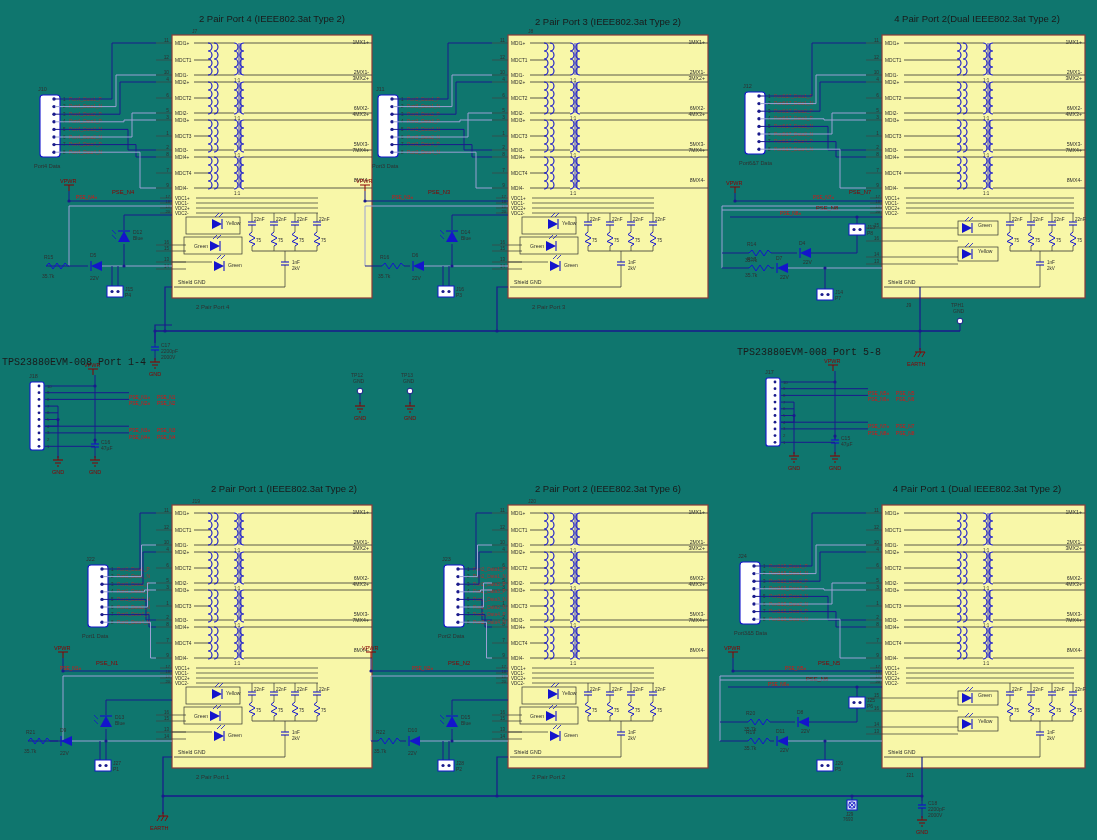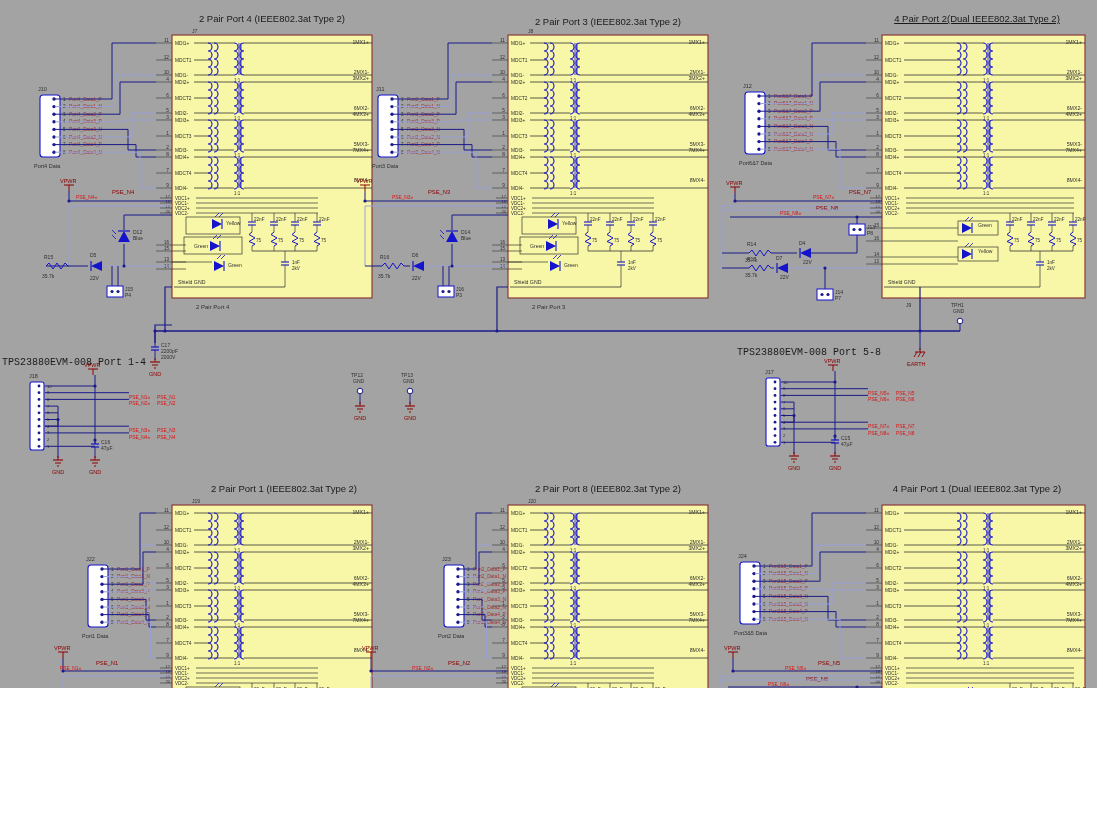--- a/index.html
+++ b/index.html
@@ -1,16 +1,16 @@
 <!DOCTYPE html>
 <html><head>
 <meta charset="utf-8">
 <style>
   html,body{margin:0;padding:0;background:#fff;}
-  .canvas{position:relative;width:1097px;height:688px;background:#a3a3a3;overflow:hidden;
+  .canvas{position:relative;width:1097px;height:840px;background:#0f766e;overflow:hidden;
           font-family:"Liberation Sans",sans-serif;}
   svg#schematic{position:absolute;left:0;top:0;}
   svg text{font-family:"Liberation Sans","DejaVu Sans",sans-serif;}
   .btitle{position:absolute;width:240px;text-align:center;font-size:9.5px;color:#1a1a1a;}
   .stitle{position:absolute;font-size:10px;color:#1a1a1a;font-family:Liberation Mono, monospace;}
 </style>
 </head>
 <body>
 
 <div class="canvas">
@@ -1758,20 +1758,20 @@
       <polyline points="410,402 410,406" fill="none" stroke="#8B0000" stroke-width="0.9"></polyline>
       <text x="404" y="420" font-size="5.5" fill="#8B0000" text-anchor="start">GND</text>
       <text x="951" y="307" font-size="5" fill="#303030" text-anchor="start">TPH1</text>
       <text x="953" y="313" font-size="5" fill="#303030" text-anchor="start">GND</text>
       <circle cx="960" cy="321" r="2.8" fill="#fff" stroke="#1A1A8C" stroke-width="1"></circle>
       <polyline points="960,324 960,331" fill="none" stroke="#1A1A8C" stroke-width="0.9"></polyline>
     </svg>
 
   <div class="btitle" style="left:152px;top:13px;">2 Pair Port 4 (IEEE802.3at Type 2)</div>
   <div class="btitle" style="left:488px;top:16px;">2 Pair Port 3 (IEEE802.3at Type 2)</div>
-  <div class="btitle" style="left:857px;top:13px;text-decoration:underline;">4 Pair Port 2(Dual IEEE802.3at Type 2)</div>
+  <div class="btitle" style="left:857px;top:13px;">4 Pair Port 2(Dual IEEE802.3at Type 2)</div>
   <div class="btitle" style="left:164px;top:483px;">2 Pair Port 1 (IEEE802.3at Type 2)</div>
-  <div class="btitle" style="left:488px;top:483px;">2 Pair Port 8 (IEEE802.3at Type 2)</div>
+  <div class="btitle" style="left:488px;top:483px;">2 Pair Port 2 (IEEE802.3at Type 6)</div>
   <div class="btitle" style="left:857px;top:483px;">4 Pair Port 1 (Dual IEEE802.3at Type 2)</div>
 
   <div class="stitle" style="left:2px;top:357px;">TPS23880EVM-008 Port 1-4</div>
   <div class="stitle" style="left:737px;top:347px;">TPS23880EVM-008 Port 5-8</div>
 </div>
 
 </body></html>

